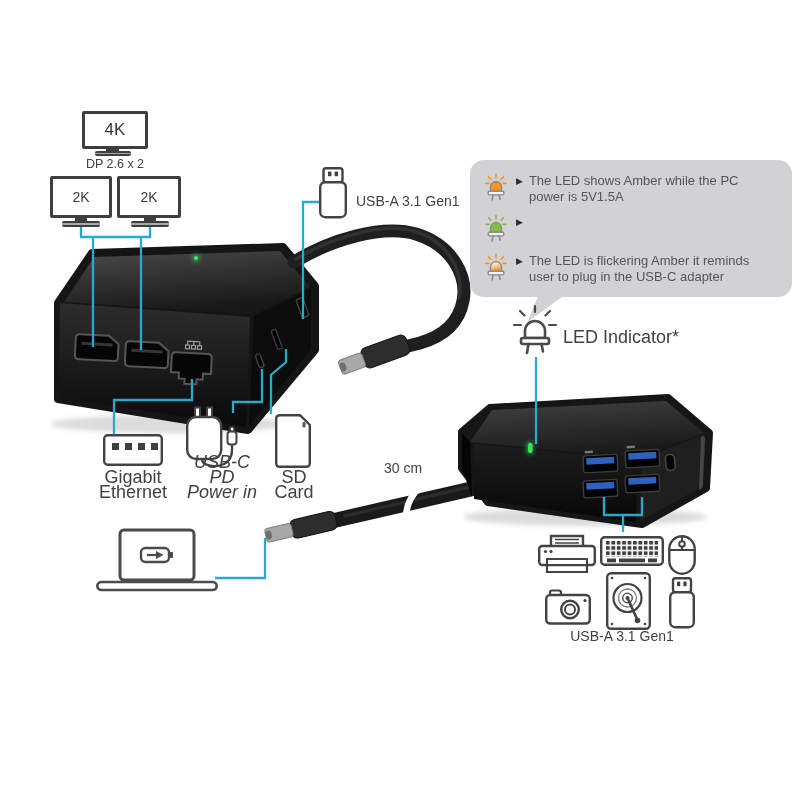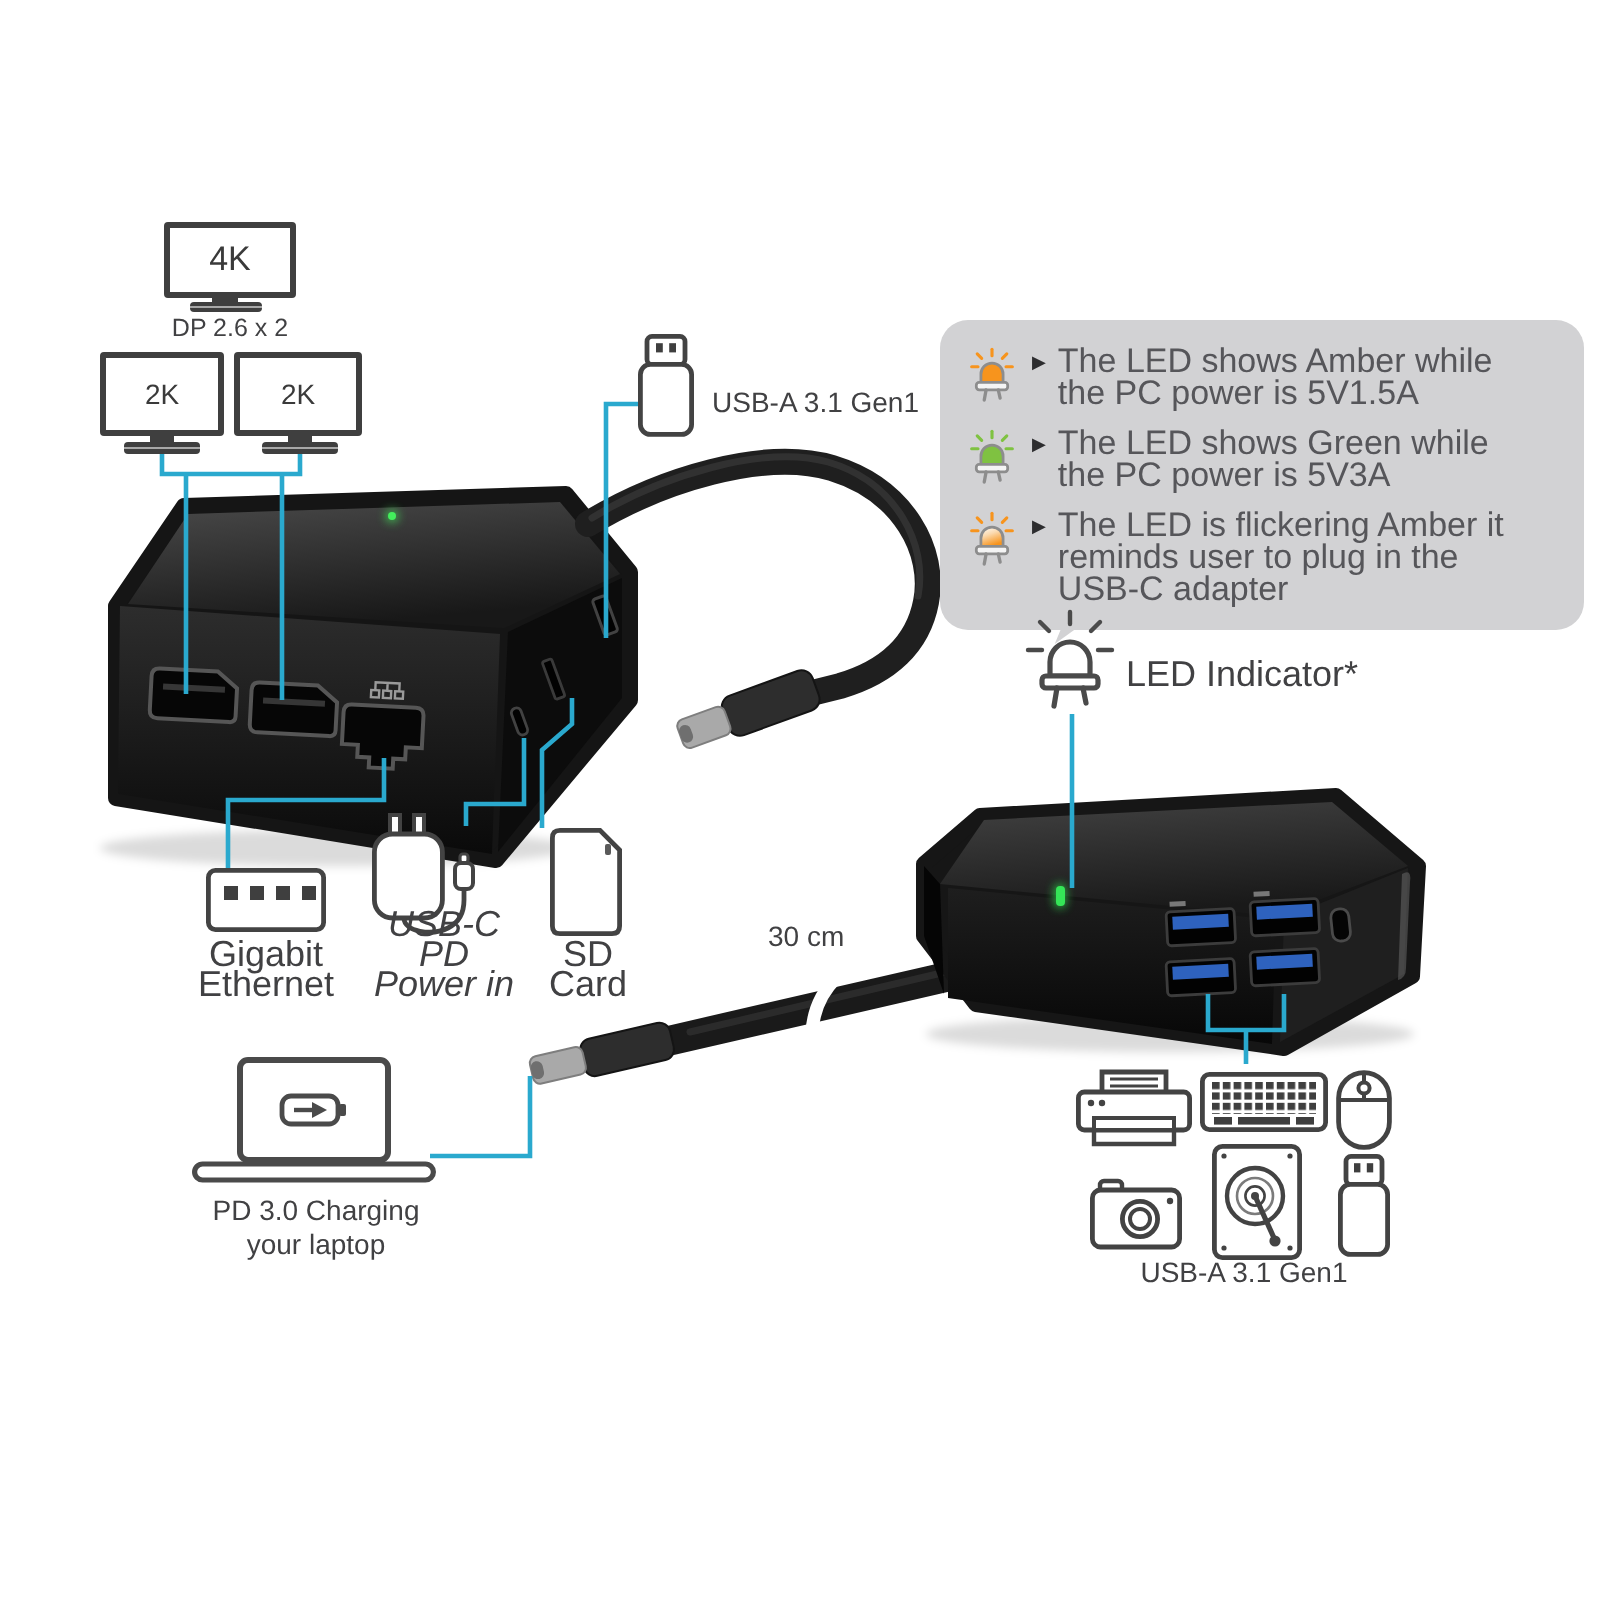--- a/index.html
+++ b/index.html
@@ -21,21 +21,21 @@
   .label.center{text-align:center;white-space:normal;}
   
   .info-box{position:absolute;left:470px;top:160px;width:322px;box-sizing:border-box;
             background:#d2d2d4;border-radius:14px;padding:13px 10px 12px 14px;}
   .info-tail{position:absolute;left:524px;top:284px;width:56px;height:38px;background:#d2d2d4;
              clip-path:polygon(34% 0,100% 0,6% 100%);}
   .note-row{display:flex;align-items:flex-start;margin-bottom:9px;}
   .note-row:last-child{margin-bottom:0;}
   .note-icon{width:24px;height:30px;flex:none;margin-right:8px;}
   .bullet{font-size:9px;color:#2d2d2f;margin:3px 6px 0 0;flex:none;}
-  .note-text{width:236px;font-size:17px;line-height:16px;color:#56565a;}
+  .note-text{width:236px;font-size:13px;line-height:16px;color:#56565a;}
   .icon-wrap{position:absolute;}
 </style>
 </head>
 <body>
 
 <div class="canvas">
 
   <svg class="abs" width="800" height="800" viewBox="0 0 800 800" style="left:0;top:0;">
     <defs>
       <linearGradient id="gTopL" x1="0" y1="0" x2="0.35" y2="1">
@@ -230,21 +230,20 @@
             <path d="M5,4 L7.4,6.4"></path>
             <path d="M21,4 L18.6,6.4"></path>
             <path d="M2,11 H5.4"></path>
             <path d="M24,11 H20.6"></path>
         </g>
         <path d="M7,15 a6,6 0 0 1 12,0 v4.5 h-12 Z" fill="#7fc241" stroke="#8d8d8d" stroke-width="1.5"></path>
         <rect x="4.5" y="19.5" width="17" height="4" rx="1.5" fill="#f4f4f4" stroke="#8d8d8d" stroke-width="1.5"></rect>
         <path d="M9.8,23.5 l-1,5.5 M16.4,23.5 l1,4.5" stroke="#8d8d8d" stroke-width="1.8" stroke-linecap="round"></path>
       </svg>
       <span class="bullet">▶</span>
-      <div class="note-text">The LED shows Green while the PC power is 5V3A</div>
     </div>
     <div class="note-row">
       <svg class="note-icon" viewBox="0 0 26 32">
         <defs>
           <linearGradient id="halfAmber" x1="0" y1="0" x2="0.4" y2="1">
             <stop offset="0" stop-color="#ffffff"></stop>
               <stop offset="0.45" stop-color="#fbd9ae"></stop>
               <stop offset="1" stop-color="#f7941d"></stop>
           </linearGradient>
         </defs>
@@ -319,24 +318,20 @@
   <div class="icon-wrap" style="left:96px;top:528px;">
     <svg width="122" height="64" viewBox="0 0 122 64" fill="none" stroke="#4a4a4a">
       <rect x="24" y="2" width="74" height="50" rx="4" stroke-width="3" fill="#fff"></rect>
       <rect x="45" y="20" width="28" height="14" rx="4.5" stroke-width="2.4" fill="#fff"></rect>
       <rect x="73.5" y="24" width="3.5" height="6" rx="1" fill="#4a4a4a" stroke="none"></rect>
       <path d="M51,27 H60" stroke-width="2.2"></path>
       <path d="M60,23 L67.5,27 L60,31 Z" fill="#4a4a4a" stroke="none"></path>
       <rect x="1.3" y="54" width="119.4" height="8" rx="4" stroke-width="2.6" fill="#fff"></rect>
     </svg>
   </div>
-  <div class="label center" style="left:94px;top:597px;width:128px;font-size:14px;line-height:17px;">
-    <div>PD 3.0 Charging</div>
-    <div>your laptop</div>
-  </div>
 
   <div class="icon-wrap" style="left:538px;top:534px;">
     <svg width="58" height="42" viewBox="0 0 58 42" fill="none" stroke="#434343">
       <path d="M13,12 V2 H45 V12" stroke-width="2.4"></path>
       <path d="M17,5.5 H41 M17,9 H41" stroke-width="1.6"></path>
       <rect x="1.2" y="12" width="55.6" height="19" rx="3" stroke-width="2.4" fill="#fff"></rect>
       <circle cx="7.5" cy="17.5" r="1.6" fill="#434343" stroke="none"></circle>
       <circle cx="13" cy="17.5" r="1.6" fill="#434343" stroke="none"></circle>
       <rect x="9" y="25" width="40" height="6" stroke-width="2" fill="#fff"></rect>
       <path d="M9,31 v7 h40 v-7" stroke-width="2.2"></path>

